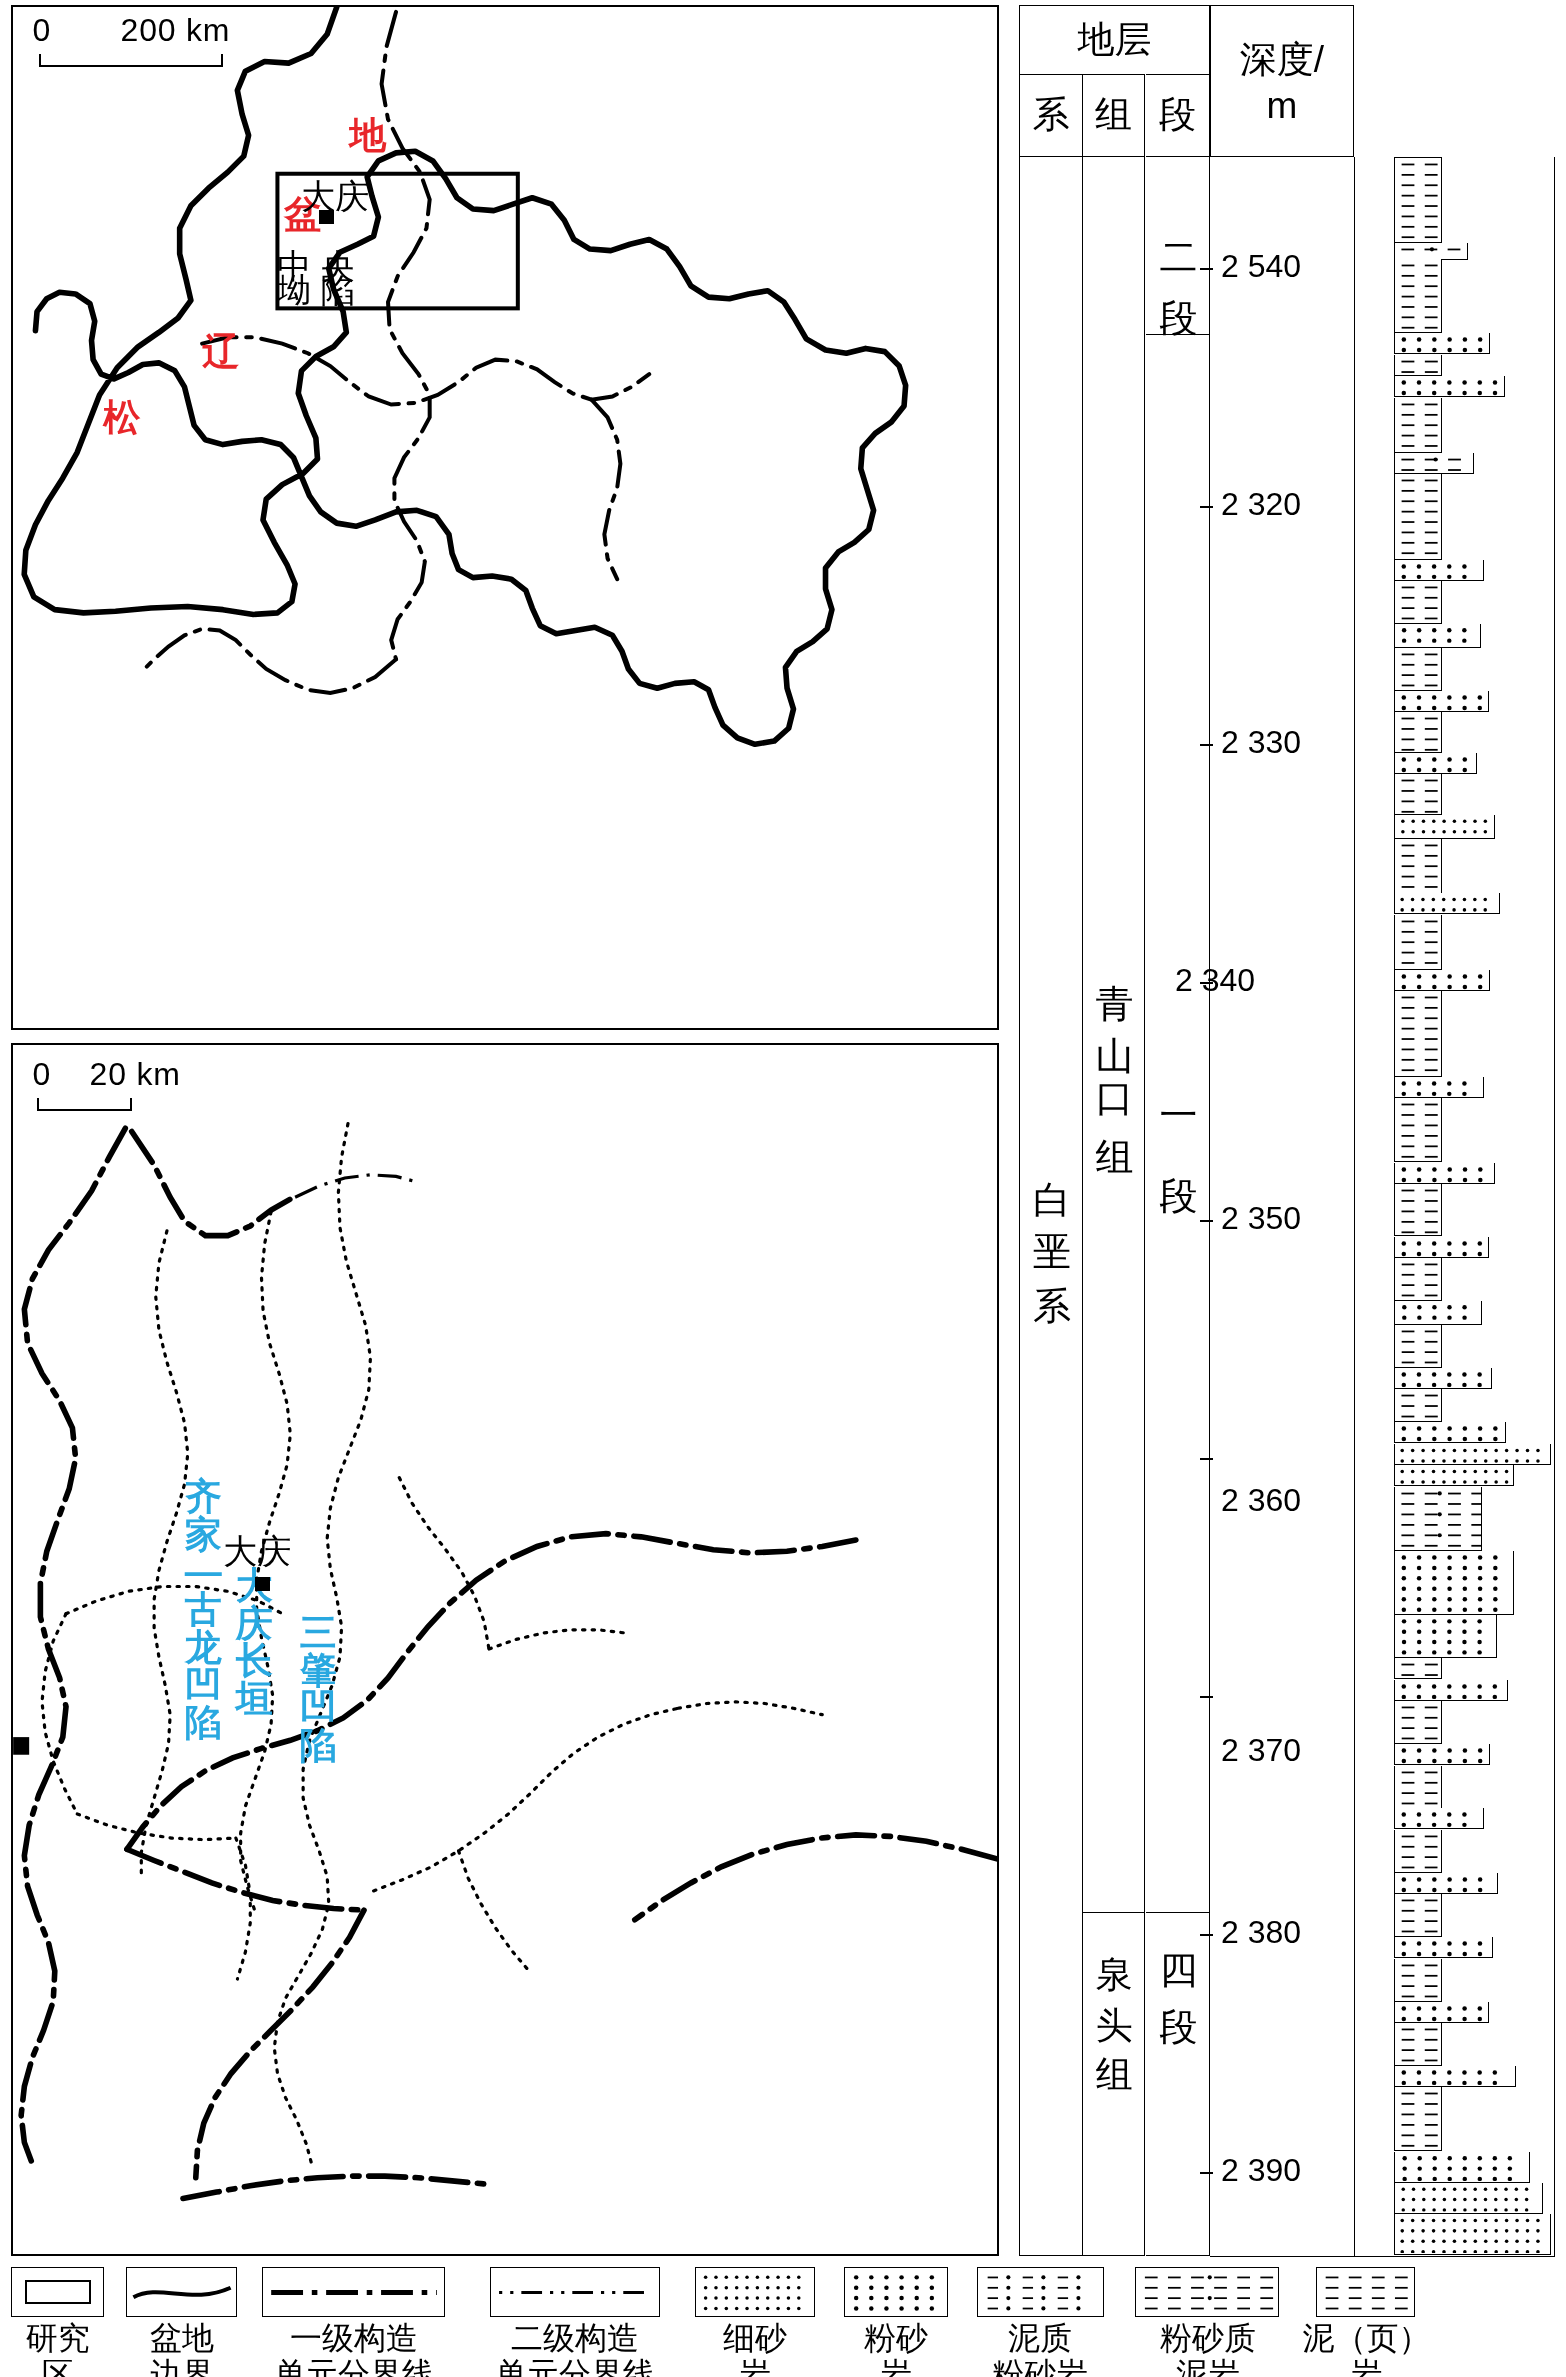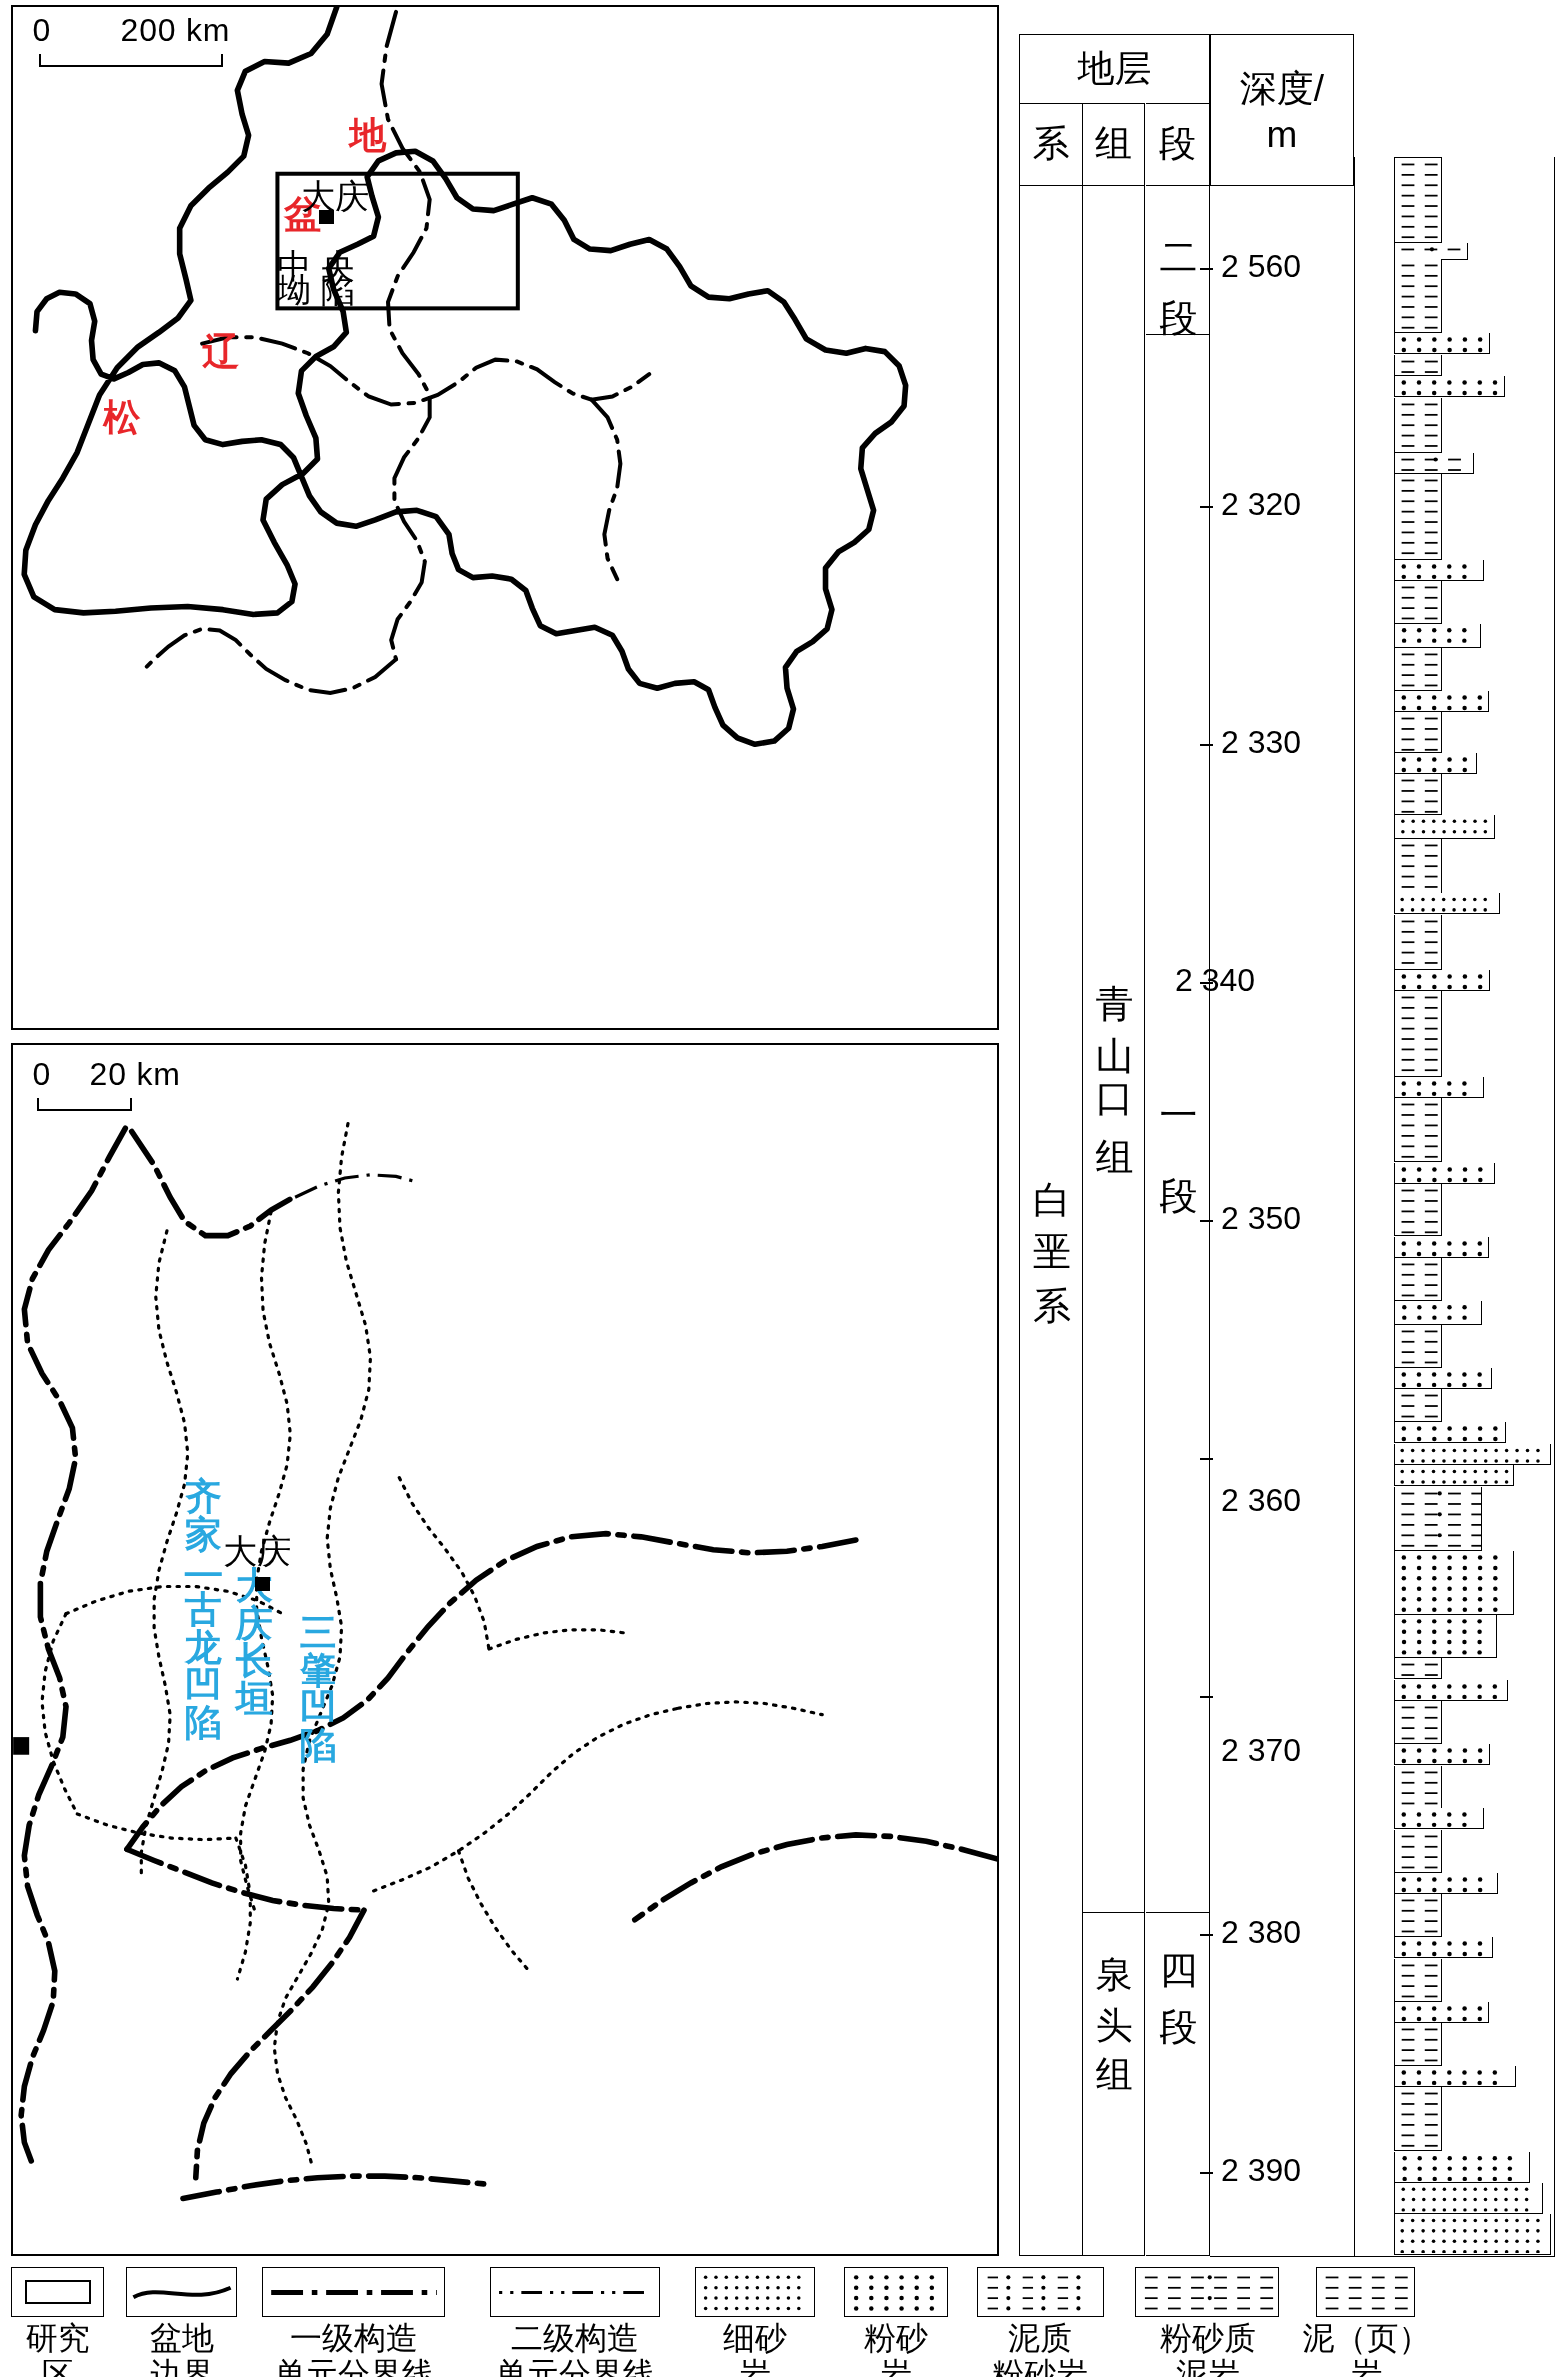--- a/index.html
+++ b/index.html
@@ -15,21 +15,21 @@
 
   .redLbl{position:absolute;color:#e8262a;font-size:37px;font-weight:600;}
   .blueLbl{position:absolute;color:#29a8e0;font-size:37px;font-weight:600;line-height:1.02;text-align:center;}
   .blkLbl{position:absolute;color:#000;font-size:34px;}
   .cityDot{position:absolute;width:14.4px;height:14.4px;background:#000;}
 
   
   .strat{position:absolute;left:1019px;top:4.8px;width:535px;height:2251px;}
   .cell{position:absolute;box-sizing:border-box;display:flex;align-items:center;justify-content:center;text-align:center;}
   .vtxt{writing-mode:vertical-rl;text-orientation:upright;letter-spacing:4.8px;}
-  .hdr{font-size:37px;margin-top:29px;}
+  .hdr{font-size:37px;}
   .bd{border:1.6px solid #000;}
 
   .tickLbl{position:absolute;font-size:32px;white-space:nowrap;}
   .tick{position:absolute;height:1.6px;background:#000;width:13px;}
   .bedwrap{position:absolute;left:1394px;top:157px;width:160px;height:2097px;}
   .bed{position:absolute;left:0;box-sizing:border-box;border:1.2px solid #000;background:#fff;}
 
   
   .legend{position:absolute;left:6.4px;top:2267px;width:1554px;height:106px;}
   .lgBox{position:absolute;box-sizing:border-box;border:1.6px solid #000;background:#fff;}
@@ -331,21 +331,21 @@
       </div>
     </div>
 
     <div class="bd" style="position:absolute;left:191px;top:152px;width:144px;height:2099px;border-top:none;border-left:none;"></div>
 
     <div class="bd" style="position:absolute;left:335px;top:152px;width:200px;height:2099px;border-top:none;border-left:none;"></div>
   </div>
 
   <div>
     <div class="tick" style="left:1200px;top:268px;"></div>
-    <span class="tickLbl" style="left:1221px;top:248px;">2 560</span>
+    <span class="tickLbl" style="left:1221px;top:248px;">2 540</span>
     <div class="tick" style="left:1200px;top:506px;"></div>
     <span class="tickLbl" style="left:1221px;top:486px;">2 320</span>
     <div class="tick" style="left:1200px;top:744px;"></div>
     <span class="tickLbl" style="left:1221px;top:724px;">2 330</span>
     <div class="tick" style="left:1200px;top:982px;"></div>
     <span class="tickLbl" style="left:1175px;top:962px;">2 340</span>
     <div class="tick" style="left:1200px;top:1220px;"></div>
     <span class="tickLbl" style="left:1221px;top:1200px;">2 350</span>
     <div class="tick" style="left:1200px;top:1458px;"></div>
     <span class="tickLbl" style="left:1221px;top:1438px;margin-top:44px;">2 360</span>

